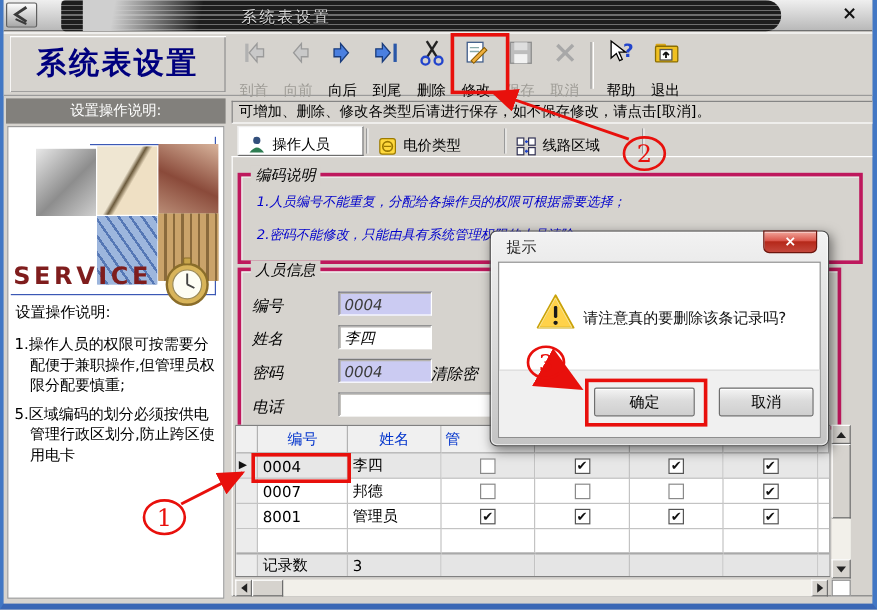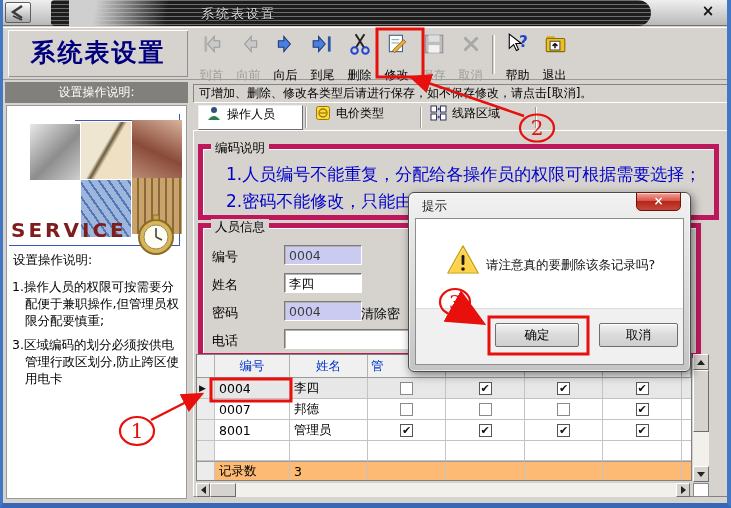--- a/index.html
+++ b/index.html
@@ -55,32 +55,32 @@
                  letter-spacing:3px; }
   .side-sec { position:absolute; left:6px; top:146px; font-size:12.5px; }
   .side-note { position:absolute; left:5px; width:172px; font-size:12.5px; line-height:17px;
                padding-left:13px; text-indent:-13px; }
   #note1 { top:172px; } #note2 { top:230px; }
 
   
   #main { position:absolute; left:188px; top:80px; width:540px; height:423px; }
   #hintbar { position:absolute; left:2px; top:4px; width:536px; height:19px; background:#d6d3ce;
              border:1px solid; border-color:#858585 #fff #fff #858585; line-height:17px; padding-left:5px; }
-  .tab { position:absolute; top:25px; height:25px; display:flex; align-items:flex-start; padding-left:7px; gap:5px; }
+  .tab { position:absolute; top:25px; height:25px; display:flex; align-items:flex-end; padding-left:7px; gap:5px; }
   #tab1 { left:7px;  width:105px; background:#fff; border:1px solid; border-color:#efefef #6d6d6d #6d6d6d #efefef; }
   #tab2 { left:117px; width:110px; }
   #tab3 { left:232px; width:110px; }
   .tabsep { position:absolute; top:27px; width:1px; height:21px; background:#9a9a9a; box-shadow:1px 0 0 #fff; }
   #content { position:absolute; left:2px; top:50px; width:536px; height:367px;
              border:1px solid; border-color:#fff #828282 #828282 #fff; }
-  .grp { position:absolute; border:5px solid #be185d; box-shadow:inset 1px 1px 0 #fcfcfc; }
+  .grp { position:absolute; border:3px solid #be185d; box-shadow:inset 1px 1px 0 #fcfcfc;font-style:italic; }
   .grp-legend { position:absolute; top:-9px; left:8px; background:#d6d3ce; padding:0 4px; font-size:12.5px; }
   #grp-coding { left:7px; top:64px; width:521px; height:76px; }
   #grp-person { left:7px; top:143px; width:503px; height:135px; }
-  .gline { position:absolute; left:23px; color:#0000cc; font-size:17px; }
+  .gline { position:absolute; left:13px; color:#0000cc; font-size:11px; }
   .prow-label { position:absolute; left:9px; font-size:13px; }
   .field { position:absolute; left:81px; width:78px; height:20px; background:#fff; padding:2px 0 0 4px;
            font-size:12.5px; border:1px solid; border-color:#7a7a7a #fff #fff #7a7a7a; box-shadow:inset 1px 1px 0 #b5b2ad; }
   .field.lav { background:#cbcbf2; color:#3c3c3c; }
   .clearpwd { position:absolute; left:158px; top:77px; font-size:13px; }
 
   
   #tbl { position:absolute; left:5px; top:274px; width:496px; background:#fff; border:1px solid #808080; }
   .trow { display:flex; height:21px; background:#fff; }
   .trow.thead { height:23px; }
@@ -92,21 +92,21 @@
   .w-sel { width:18px; background:#ececec; padding-left:2px; }
   .w-c1 { width:75px; } .w-c2 { width:78px; } .w-c3 { width:78px; } .w-c4 { width:79px; }
   .w-c5 { width:78px; } .w-c6 { width:79px; } .w-c7 { width:9px; border-right:none; }
   .cbcell { justify-content:center; padding-left:0; }
   .cb { width:13px; height:13px; background:#fff; border:1px solid #8a8a8a; font-size:11px; line-height:11px;
         text-align:center; color:#111; }
   .cb.checked { border-color:#555; }
   .cb.checked::after { content:"✔"; }
   .marker::after { content:"▶"; font-size:9px; color:#111; }
   .trow.tfoot { height:19px; }
-  .tfoot .tc { background:#fdba74; border-bottom:none; border-top:1px solid #9a9a9a; }
+  .tfoot .tc { background:#e5e5e5; border-bottom:none; border-top:1px solid #9a9a9a; }
   .tfoot .w-sel { background:#ececec; }
 
   
   .sb-btn { position:absolute; background:#d6d3ce; border:1px solid; border-color:#fff #6d6d6d #6d6d6d #fff;
             display:flex; align-items:center; justify-content:center; }
   .tri { width:0; height:0; border:4px solid transparent; }
   .tri.up    { border-bottom:5px solid #222; margin-top:-4px; }
   .tri.down  { border-top:5px solid #222; margin-bottom:-4px; }
   .tri.left  { border-right:5px solid #222; margin-left:-4px; }
   .tri.right { border-left:5px solid #222; margin-right:-4px; }
@@ -262,21 +262,21 @@
       <div class="ph ph5"></div>
       <svg class="icon" style="position:absolute;left:127px;top:107px;" width="44" height="44" viewBox="0 0 44 44">
         <circle cx="22" cy="24" r="17" fill="#d8b45a" stroke="#8a6d2a" stroke-width="2"></circle>
         <circle cx="22" cy="24" r="12" fill="#fdfdf4" stroke="#9a8a5a"></circle>
         <path d="M22 24 L22 15 M22 24 L28 27" stroke="#444" stroke-width="1.6" fill="none"></path>
         <rect x="19" y="2" width="6" height="5" rx="1" fill="#c8a44a" stroke="#8a6d2a"></rect>
       </svg>
       <div class="serviceword">SERVICE</div>
       <div class="side-sec">设置操作说明:</div>
       <p class="side-note" id="note1">1.操作人员的权限可按需要分配便于兼职操作,但管理员权限分配要慎重;</p>
-      <p class="side-note" id="note2">3.区域编码的划分必须按供电管理行政区划分,防止跨区使用电卡</p>
+      <p class="side-note" id="note2">5.区域编码的划分必须按供电管理行政区划分,防止跨区使用电卡</p>
     </div>
   </div>
 
   <div id="main">
     <div id="hintbar">可增加、删除、修改各类型后请进行保存，如不保存修改，请点击[取消]。</div>
 
     <div class="tab active" id="tab1">
       <svg class="icon" width="16" height="16" viewBox="0 0 16 16">
           <circle cx="8" cy="4" r="3" fill="#334f7c"></circle>
           <path d="M2 14 Q8 6 14 14 Z" fill="#2e7d52"></path>

